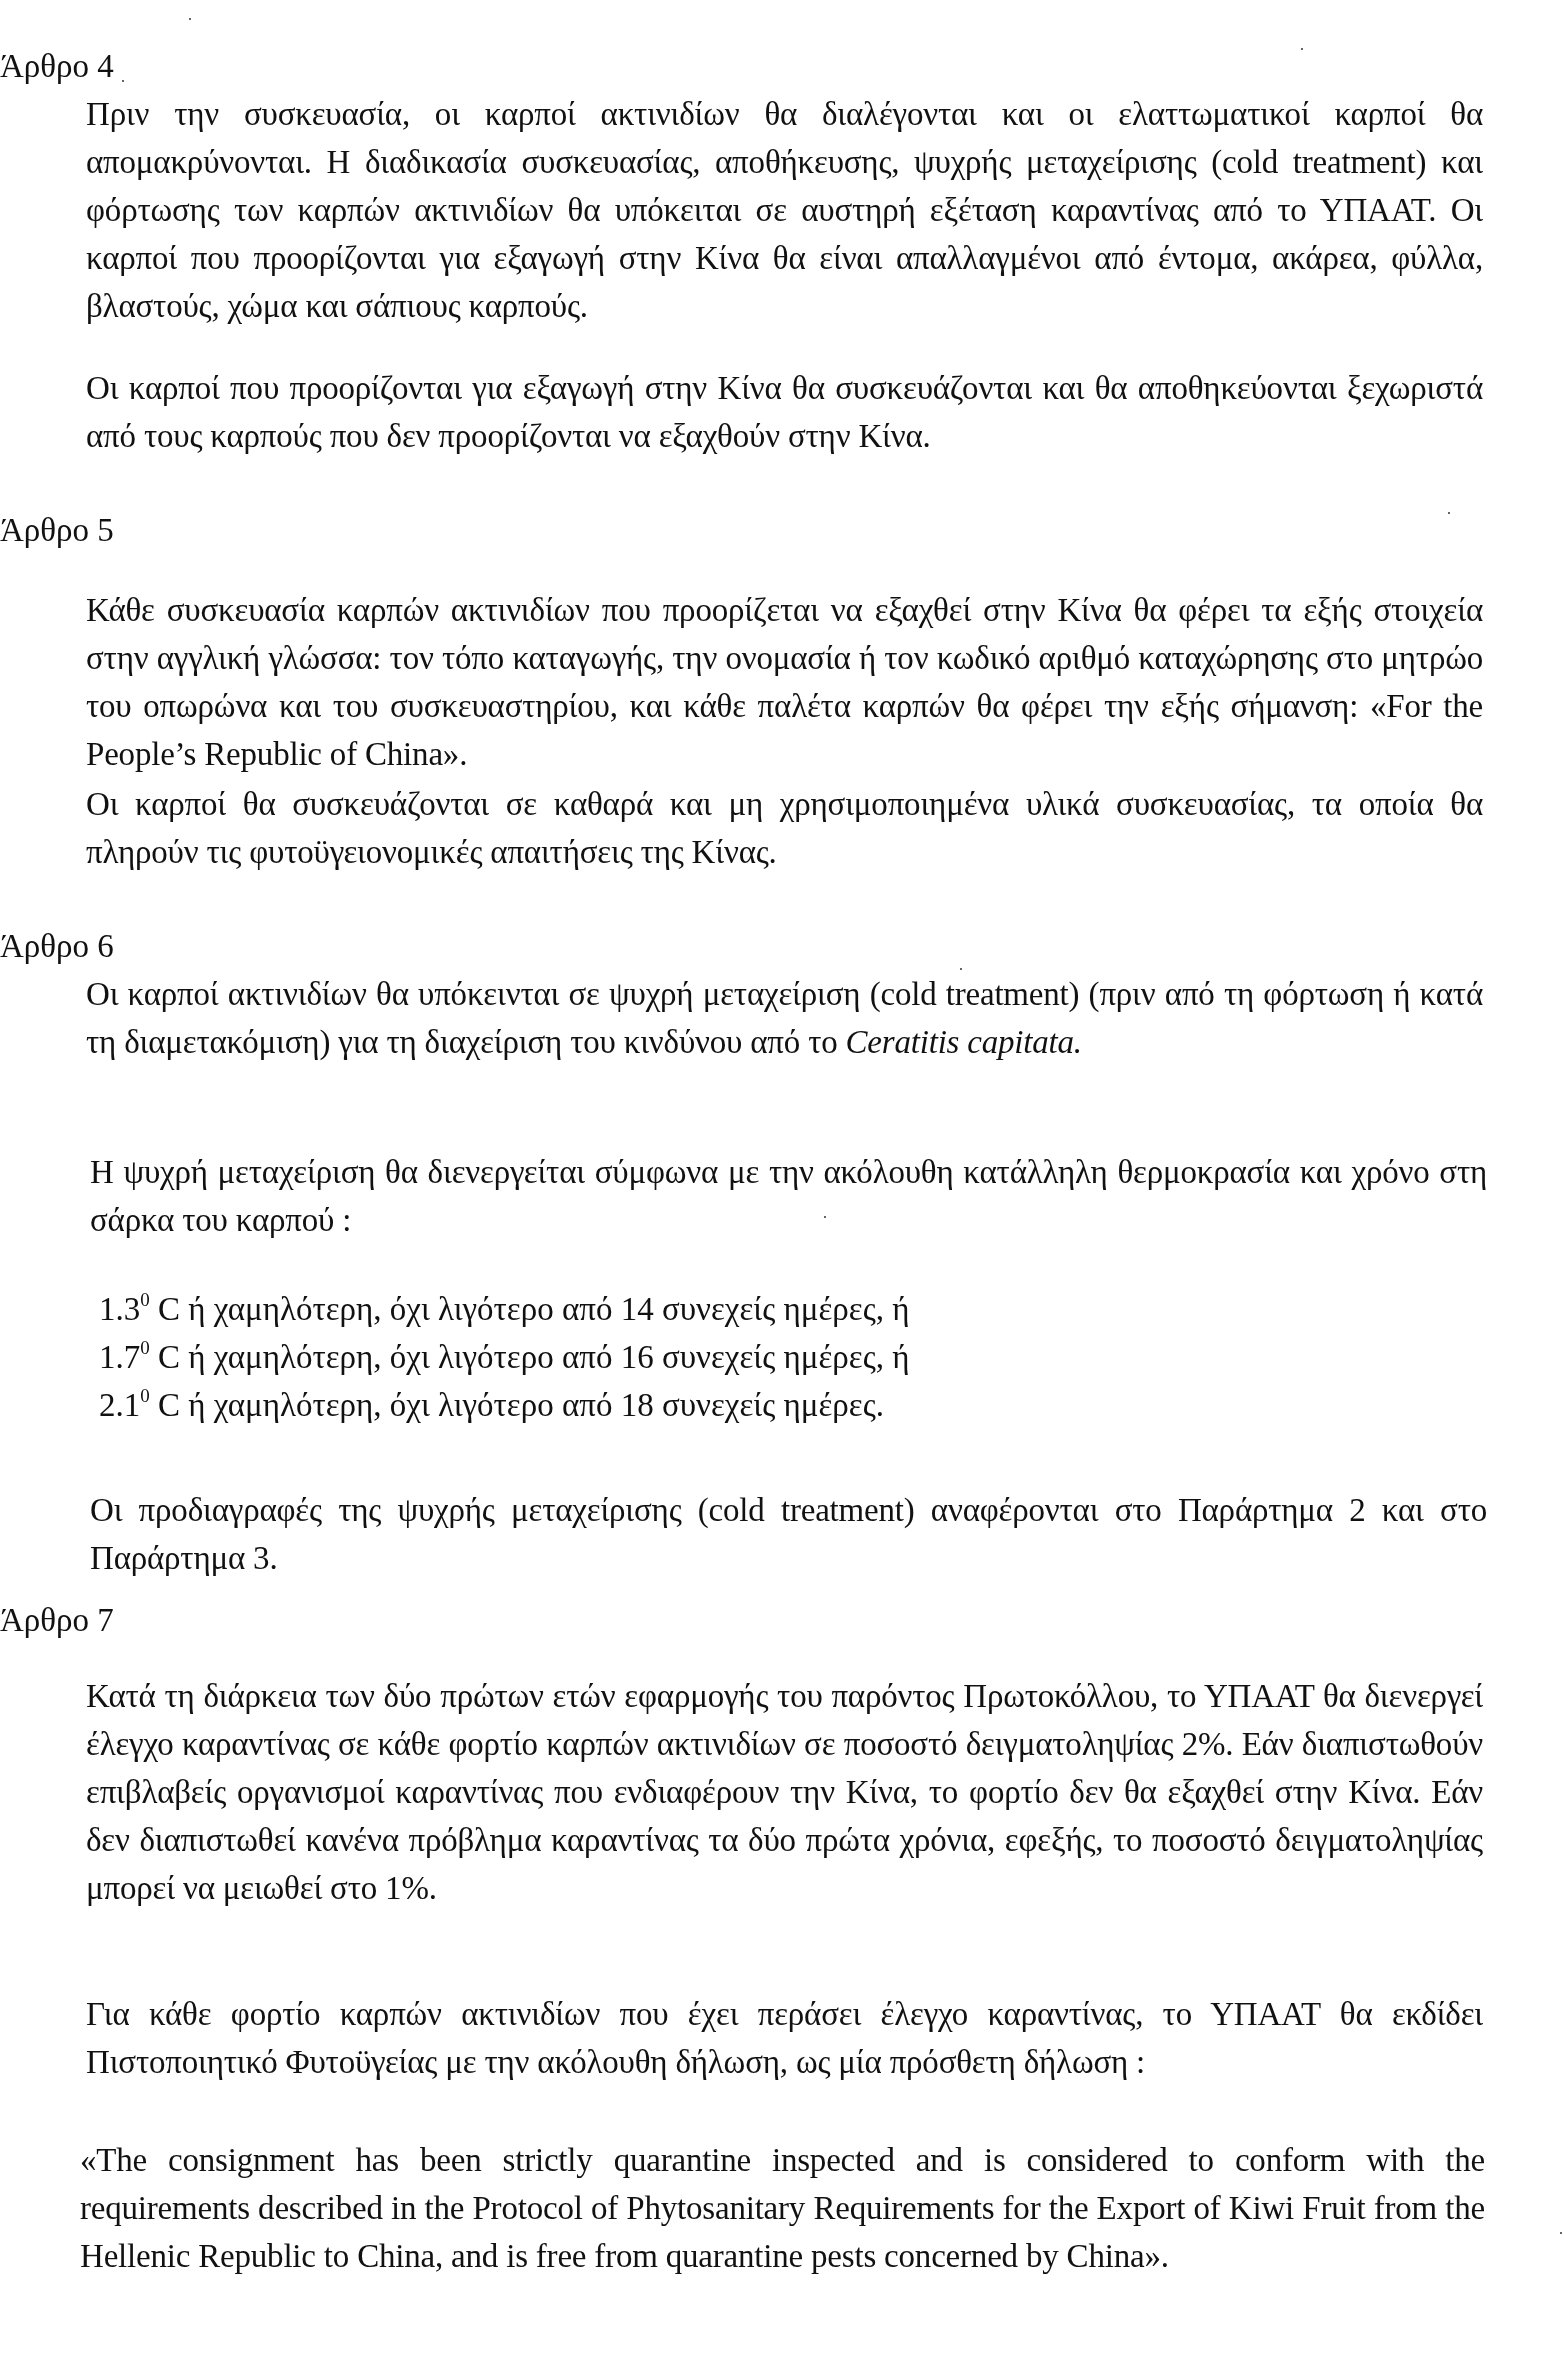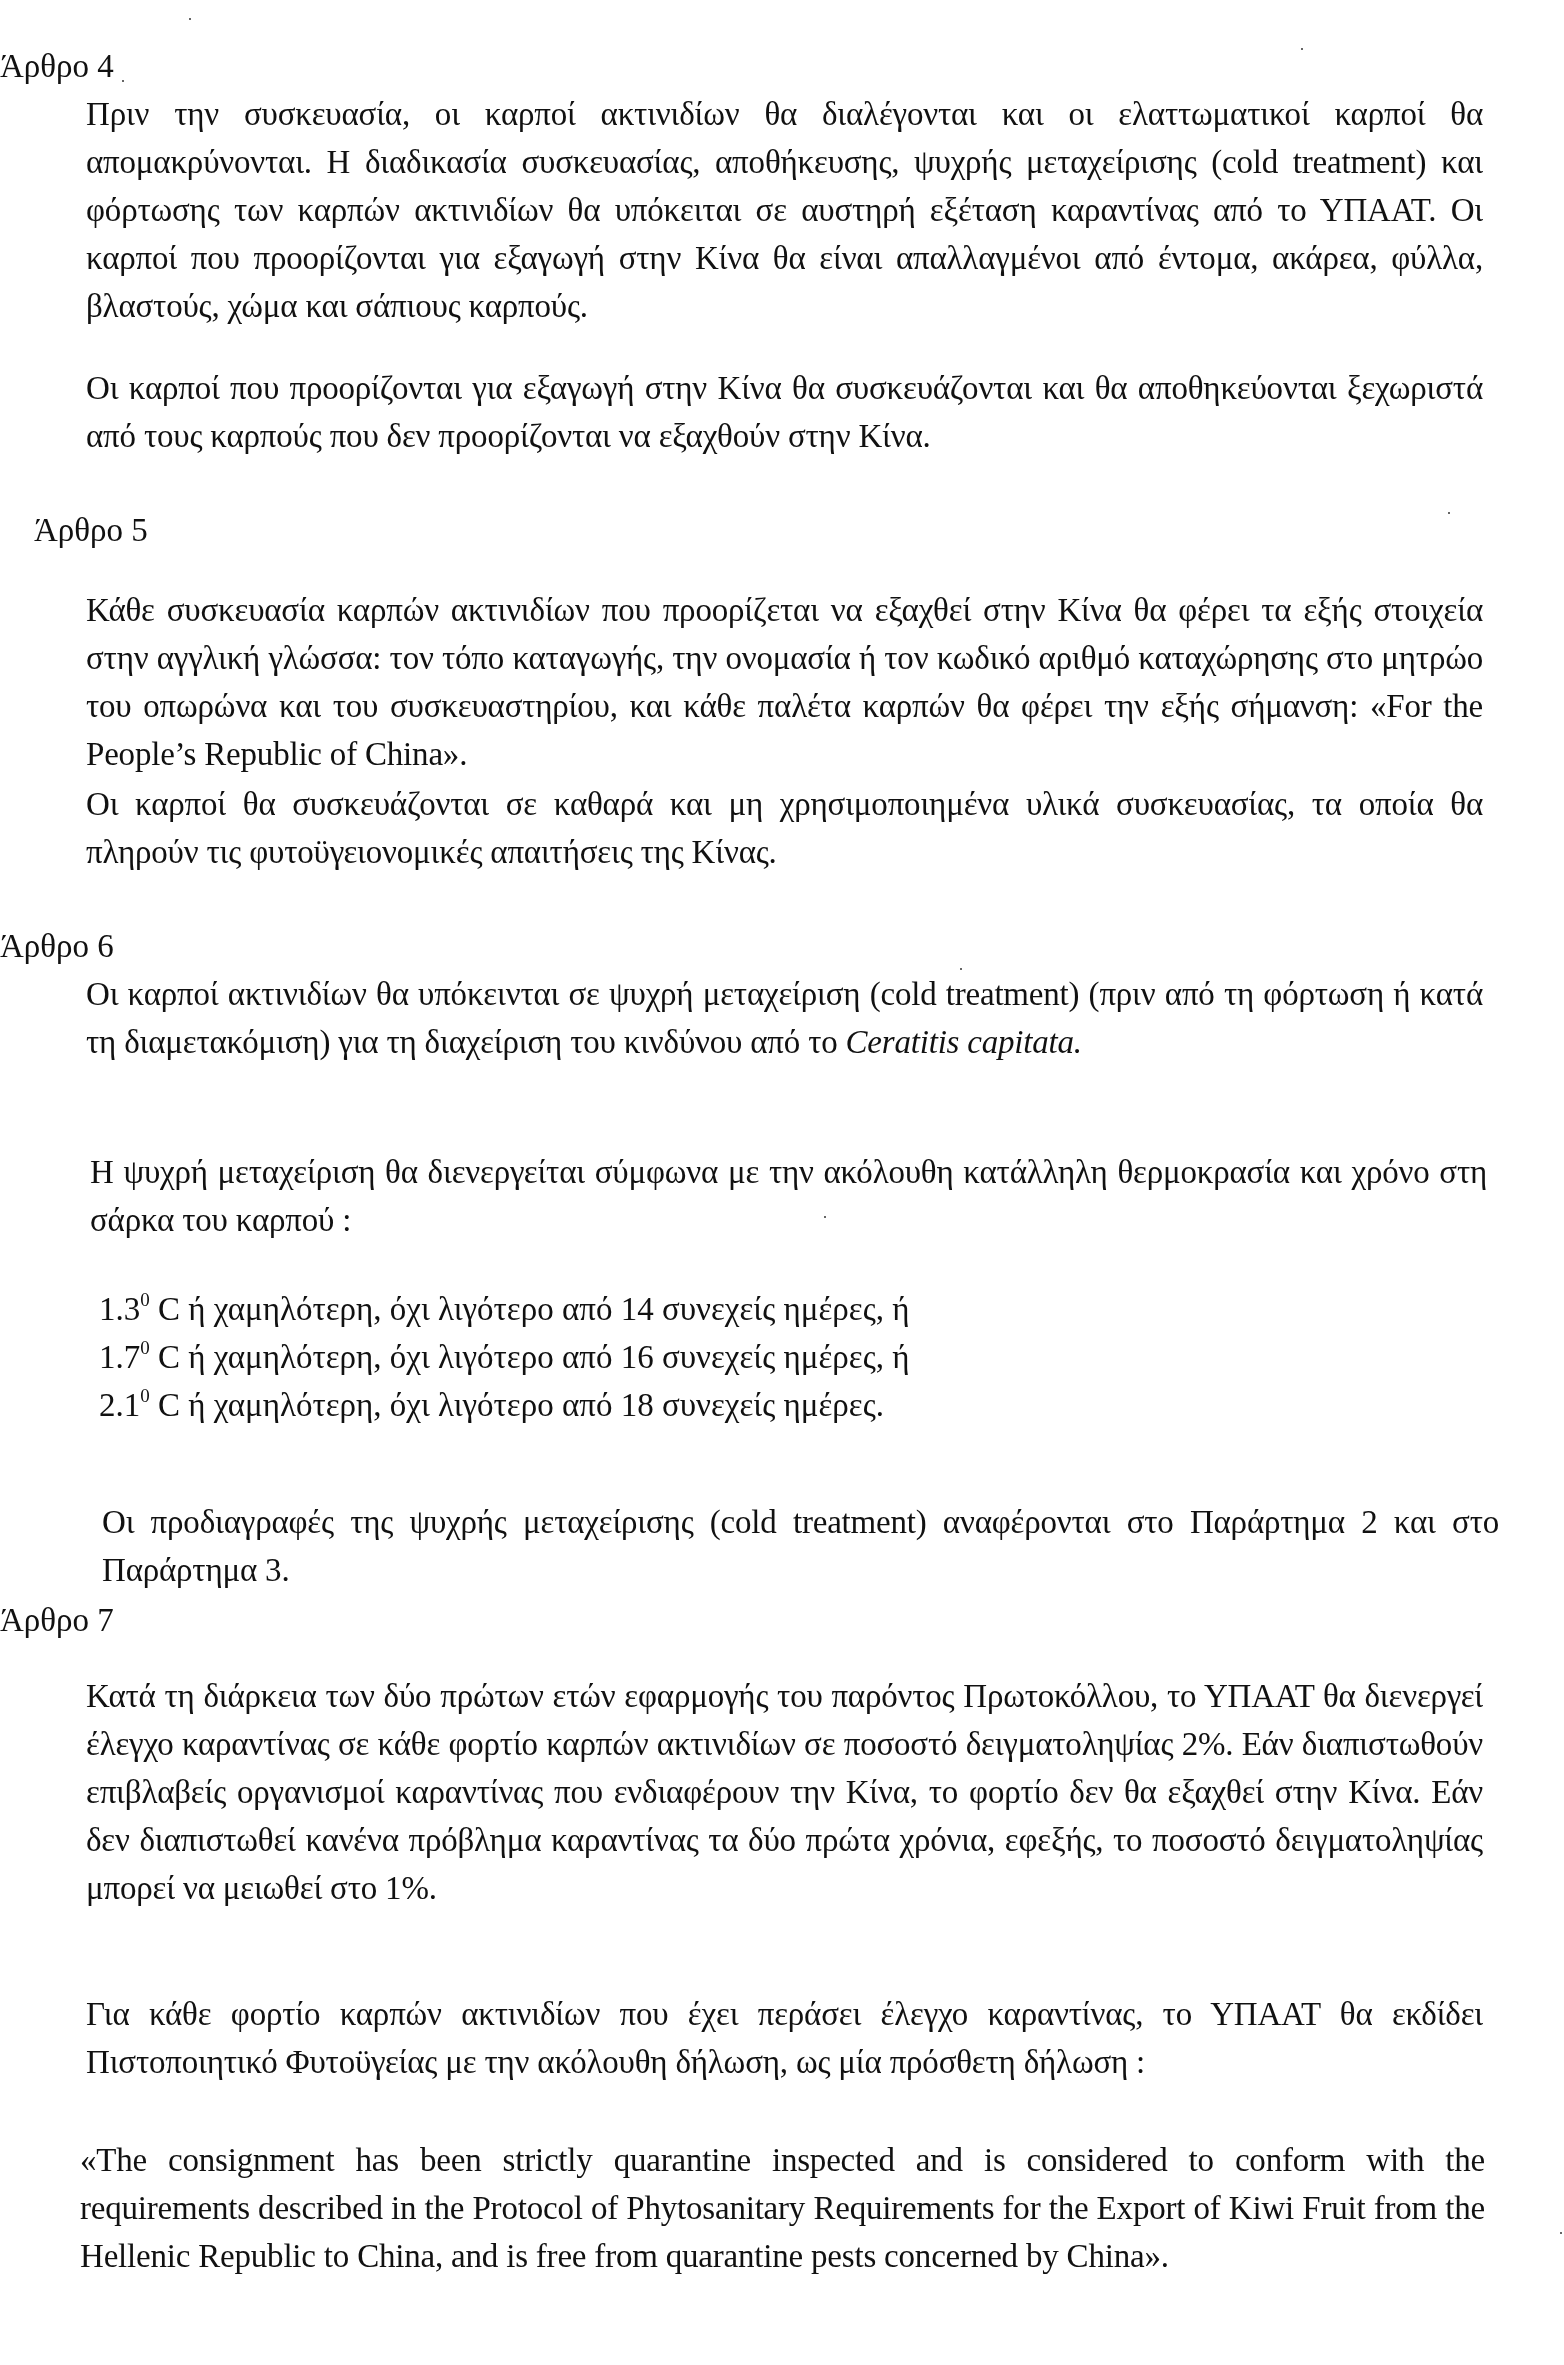--- a/index.html
+++ b/index.html
@@ -56,35 +56,35 @@
   </style>
 </head>
 <body>
 
 <div class="page">
 
   <div class="heading" style="top:42px;">Άρθρο 4</div>
   <p class="block" style="top:42px; margin:48px 0 0 0;">Πριν την συσκευασία, οι καρποί ακτινιδίων θα διαλέγονται και οι ελαττωματικοί καρποί θα απομακρύνονται. Η διαδικασία συσκευασίας, αποθήκευσης, ψυχρής μεταχείρισης (cold treatment) και φόρτωσης των καρπών ακτινιδίων θα υπόκειται σε αυστηρή εξέταση καραντίνας από το ΥΠΑΑΤ. Οι καρποί που προορίζονται για εξαγωγή στην Κίνα θα είναι απαλλαγμένοι από έντομα, ακάρεα, φύλλα, βλαστούς, χώμα και σάπιους καρπούς.</p>
   <p class="block" style="top:364px; margin:0;">Οι καρποί που προορίζονται για εξαγωγή στην Κίνα θα συσκευάζονται και θα αποθηκεύονται ξεχωριστά από τους καρπούς που δεν προορίζονται να εξαχθούν στην Κίνα.</p>
 
-  <div class="heading" style="top:506px;padding-left:34px;">Άρθρο 5</div>
+  <div class="heading" style="top:506px;">Άρθρο 5</div>
   <p class="block" style="top:586px; margin:0;">Κάθε συσκευασία καρπών ακτινιδίων που προορίζεται να εξαχθεί στην Κίνα θα φέρει τα εξής στοιχεία στην αγγλική γλώσσα: τον τόπο καταγωγής, την ονομασία ή τον κωδικό αριθμό καταχώρησης στο μητρώο του οπωρώνα και του συσκευαστηρίου, και κάθε παλέτα καρπών θα φέρει την εξής σήμανση: «For the People’s Republic of China».</p>
   <p class="block" style="top:780px; margin:0;">Οι καρποί θα συσκευάζονται σε καθαρά και μη χρησιμοποιημένα υλικά συσκευασίας, τα οποία θα πληρούν τις φυτοϋγειονομικές απαιτήσεις της Κίνας.</p>
 
   <div class="heading" style="top:922px;">Άρθρο 6</div>
   <p class="block" style="top:970px; margin:0;"><span>Οι καρποί ακτινιδίων θα υπόκεινται σε ψυχρή μεταχείριση (cold treatment) (πριν από τη φόρτωση ή κατά τη διαμετακόμιση) για τη διαχείριση του κινδύνου από το </span><span class="ital">Ceratitis capitata.</span></p>
   <p class="block" style="top:1144px; margin:4px;">Η ψυχρή μεταχείριση θα διενεργείται σύμφωνα με την ακόλουθη κατάλληλη θερμοκρασία και χρόνο στη σάρκα του καρπού :</p>
 
   <div class="list-block" style="top:1285px;">
     <div class="list-item"><span>1.3</span><sup>0</sup><span> C ή χαμηλότερη, όχι λιγότερο από 14 συνεχείς ημέρες, ή</span></div>
     <div class="list-item"><span>1.7</span><sup>0</sup><span> C ή χαμηλότερη, όχι λιγότερο από 16 συνεχείς ημέρες, ή</span></div>
     <div class="list-item"><span>2.1</span><sup>0</sup><span> C ή χαμηλότερη, όχι λιγότερο από 18 συνεχείς ημέρες.</span></div>
   </div>
 
-  <p class="block" style="top:1482px; margin:16px;">Οι προδιαγραφές της ψυχρής μεταχείρισης (cold treatment) αναφέρονται στο Παράρτημα 2 και στο Παράρτημα 3.</p>
+  <p class="block" style="top:1482px; margin:4px;">Οι προδιαγραφές της ψυχρής μεταχείρισης (cold treatment) αναφέρονται στο Παράρτημα 2 και στο Παράρτημα 3.</p>
 
   <div class="heading" style="top:1584px;margin-top:12px;">Άρθρο 7</div>
   <p class="block" style="top:1672px; margin:0;">Κατά τη διάρκεια των δύο πρώτων ετών εφαρμογής του παρόντος Πρωτοκόλλου, το ΥΠΑΑΤ θα διενεργεί έλεγχο καραντίνας σε κάθε φορτίο καρπών ακτινιδίων σε ποσοστό δειγματοληψίας 2%. Εάν διαπιστωθούν επιβλαβείς οργανισμοί καραντίνας που ενδιαφέρουν την Κίνα, το φορτίο δεν θα εξαχθεί στην Κίνα. Εάν δεν διαπιστωθεί κανένα πρόβλημα καραντίνας τα δύο πρώτα χρόνια, εφεξής, το ποσοστό δειγματοληψίας μπορεί να μειωθεί στο 1%.</p>
   <p class="block" style="top:1990px; margin:0;">Για κάθε φορτίο καρπών ακτινιδίων που έχει περάσει έλεγχο καραντίνας, το ΥΠΑΑΤ θα εκδίδει Πιστοποιητικό Φυτοϋγείας με την ακόλουθη δήλωση, ως μία πρόσθετη δήλωση :</p>
   <p class="block" style="top:2136px; margin:0; left:80px; width:1405px;">«The consignment has been strictly quarantine inspected and is considered to conform with the requirements described in the Protocol of Phytosanitary Requirements for the Export of Kiwi Fruit from the Hellenic Republic to China, and is free from quarantine pests concerned by China».</p>
 
   <div class="speck" style="left:189px; top:17.6px;"></div>
   <div class="speck" style="left:1301px; top:48px;"></div>
   <div class="speck" style="left:122px; top:80px;"></div>
   <div class="speck" style="left:1448px; top:512px;"></div>

